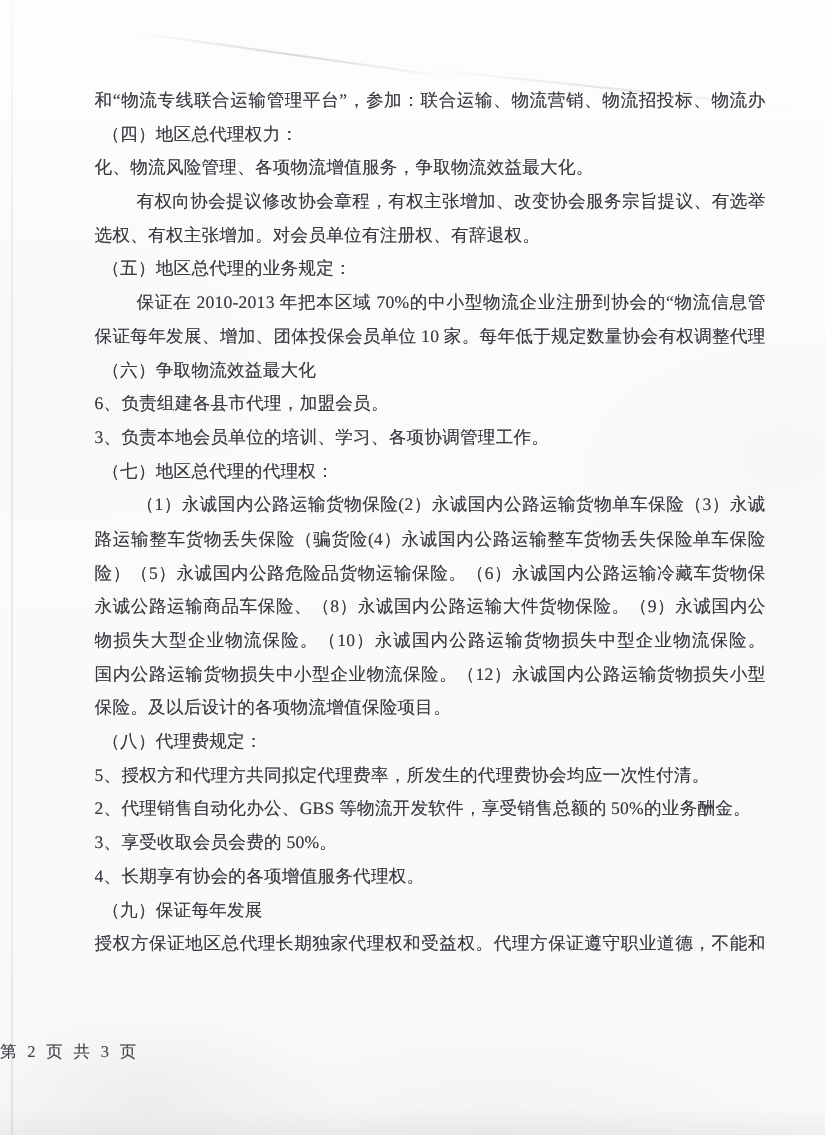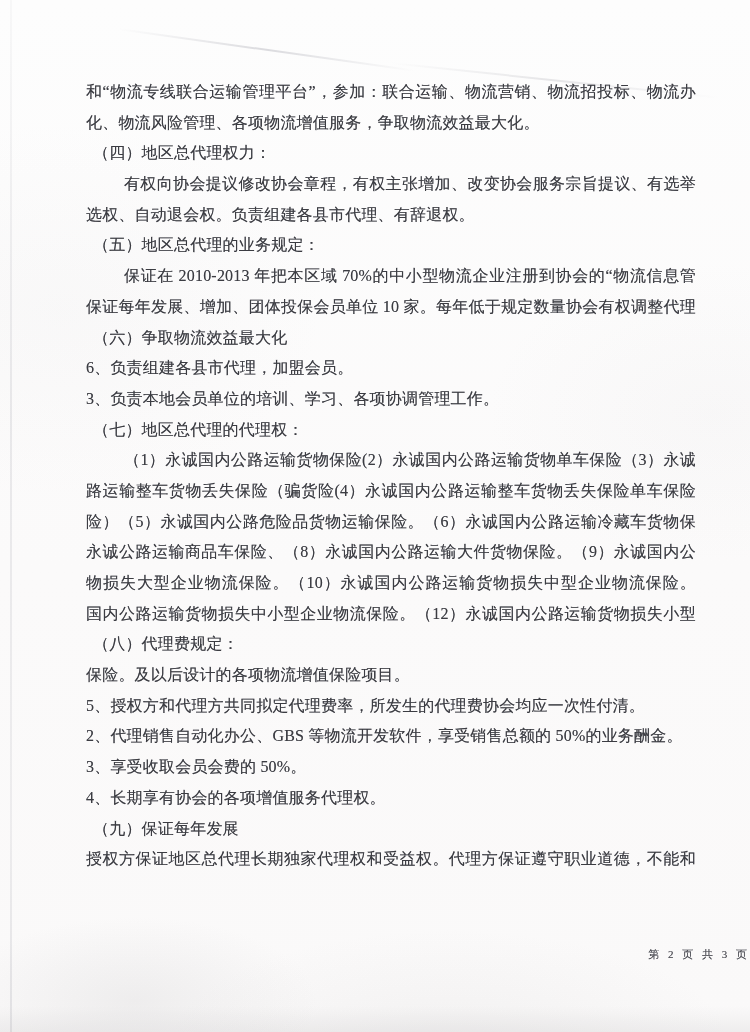--- a/index.html
+++ b/index.html
@@ -71,58 +71,58 @@
   .line.head   { padding-left: 7px; }
   .line.first  { padding-left: 38px; }
   .line.j {
     text-align: justify;
     text-align-last: justify;
   }
   .page-footer {
     position: absolute;
     left: 0; top: 947px;
     width: 750px;
-    text-align: right;
-    font-size: 11px;
+    text-align: left;
+    font-size: 15px;
     color: #4a4b52;
     letter-spacing: 3px;
     text-shadow: 0 0 0.4px rgba(70,70,80,0.5);
   }
 </style>
 </head>
 <body>
 
 <div class="scan-page">
 
   <div class="crease-a"></div>
   <div class="crease-b"></div>
   <div class="edge-streak"></div>
   <div class="bottom-shade"></div>
 
   <div class="doc-body">
     <div class="line j">和“物流专线联合运输管理平台”，参加：联合运输、物流营销、物流招投标、物流办公自动</div>
+    <div class="line head">（四）地区总代理权力：</div>
     <div class="line">化、物流风险管理、各项物流增值服务，争取物流效益最大化。</div>
-    <div class="line head">（四）地区总代理权力：</div>
     <div class="line first j">有权向协会提议修改协会章程，有权主张增加、改变协会服务宗旨提议、有选举权、当</div>
-    <div class="line">选权、自动退会权。负责组建各县市代理、有辞退权。</div>
+    <div class="line">选权、有权主张增加。对会员单位有注册权、有辞退权。</div>
     <div class="line head">（五）地区总代理的业务规定：</div>
     <div class="line first j">保证在 2010-2013 年把本区域 70%的中小型物流企业注册到协会的“物流信息管理网”。</div>
     <div class="line j">保证每年发展、增加、团体投保会员单位 10 家。每年低于规定数量协会有权调整代理权。</div>
     <div class="line head">（六）争取物流效益最大化</div>
     <div class="line">6、负责组建各县市代理，加盟会员。</div>
     <div class="line">3、负责本地会员单位的培训、学习、各项协调管理工作。</div>
     <div class="line head">（七）地区总代理的代理权：</div>
     <div class="line first j">（1）永诚国内公路运输货物保险(2）永诚国内公路运输货物单车保险（3）永诚国内公</div>
     <div class="line j">路运输整车货物丢失保险（骗货险(4）永诚国内公路运输整车货物丢失保险单车保险（骗货</div>
     <div class="line j">险）（5）永诚国内公路危险品货物运输保险。（6）永诚国内公路运输冷藏车货物保险（7）</div>
     <div class="line j">永诚公路运输商品车保险、（8）永诚国内公路运输大件货物保险。（9）永诚国内公路运输货</div>
     <div class="line j">物损失大型企业物流保险。（10）永诚国内公路运输货物损失中型企业物流保险。（11）永诚</div>
     <div class="line j">国内公路运输货物损失中小型企业物流保险。（12）永诚国内公路运输货物损失小型企业物流</div>
+    <div class="line">保险。及以后设计的各项物流增值保险项目。</div>
     <div class="line head">（八）代理费规定：</div>
-    <div class="line">保险。及以后设计的各项物流增值保险项目。</div>
     <div class="line">5、授权方和代理方共同拟定代理费率，所发生的代理费协会均应一次性付清。</div>
     <div class="line">2、代理销售自动化办公、GBS 等物流开发软件，享受销售总额的 50%的业务酬金。</div>
     <div class="line">3、享受收取会员会费的 50%。</div>
     <div class="line">4、长期享有协会的各项增值服务代理权。</div>
     <div class="line head">（九）保证每年发展</div>
     <div class="line j">授权方保证地区总代理长期独家代理权和受益权。代理方保证遵守职业道德，不能和其它保</div>
   </div>
 
   <div class="page-footer">第 2 页 共 3 页</div>
 

